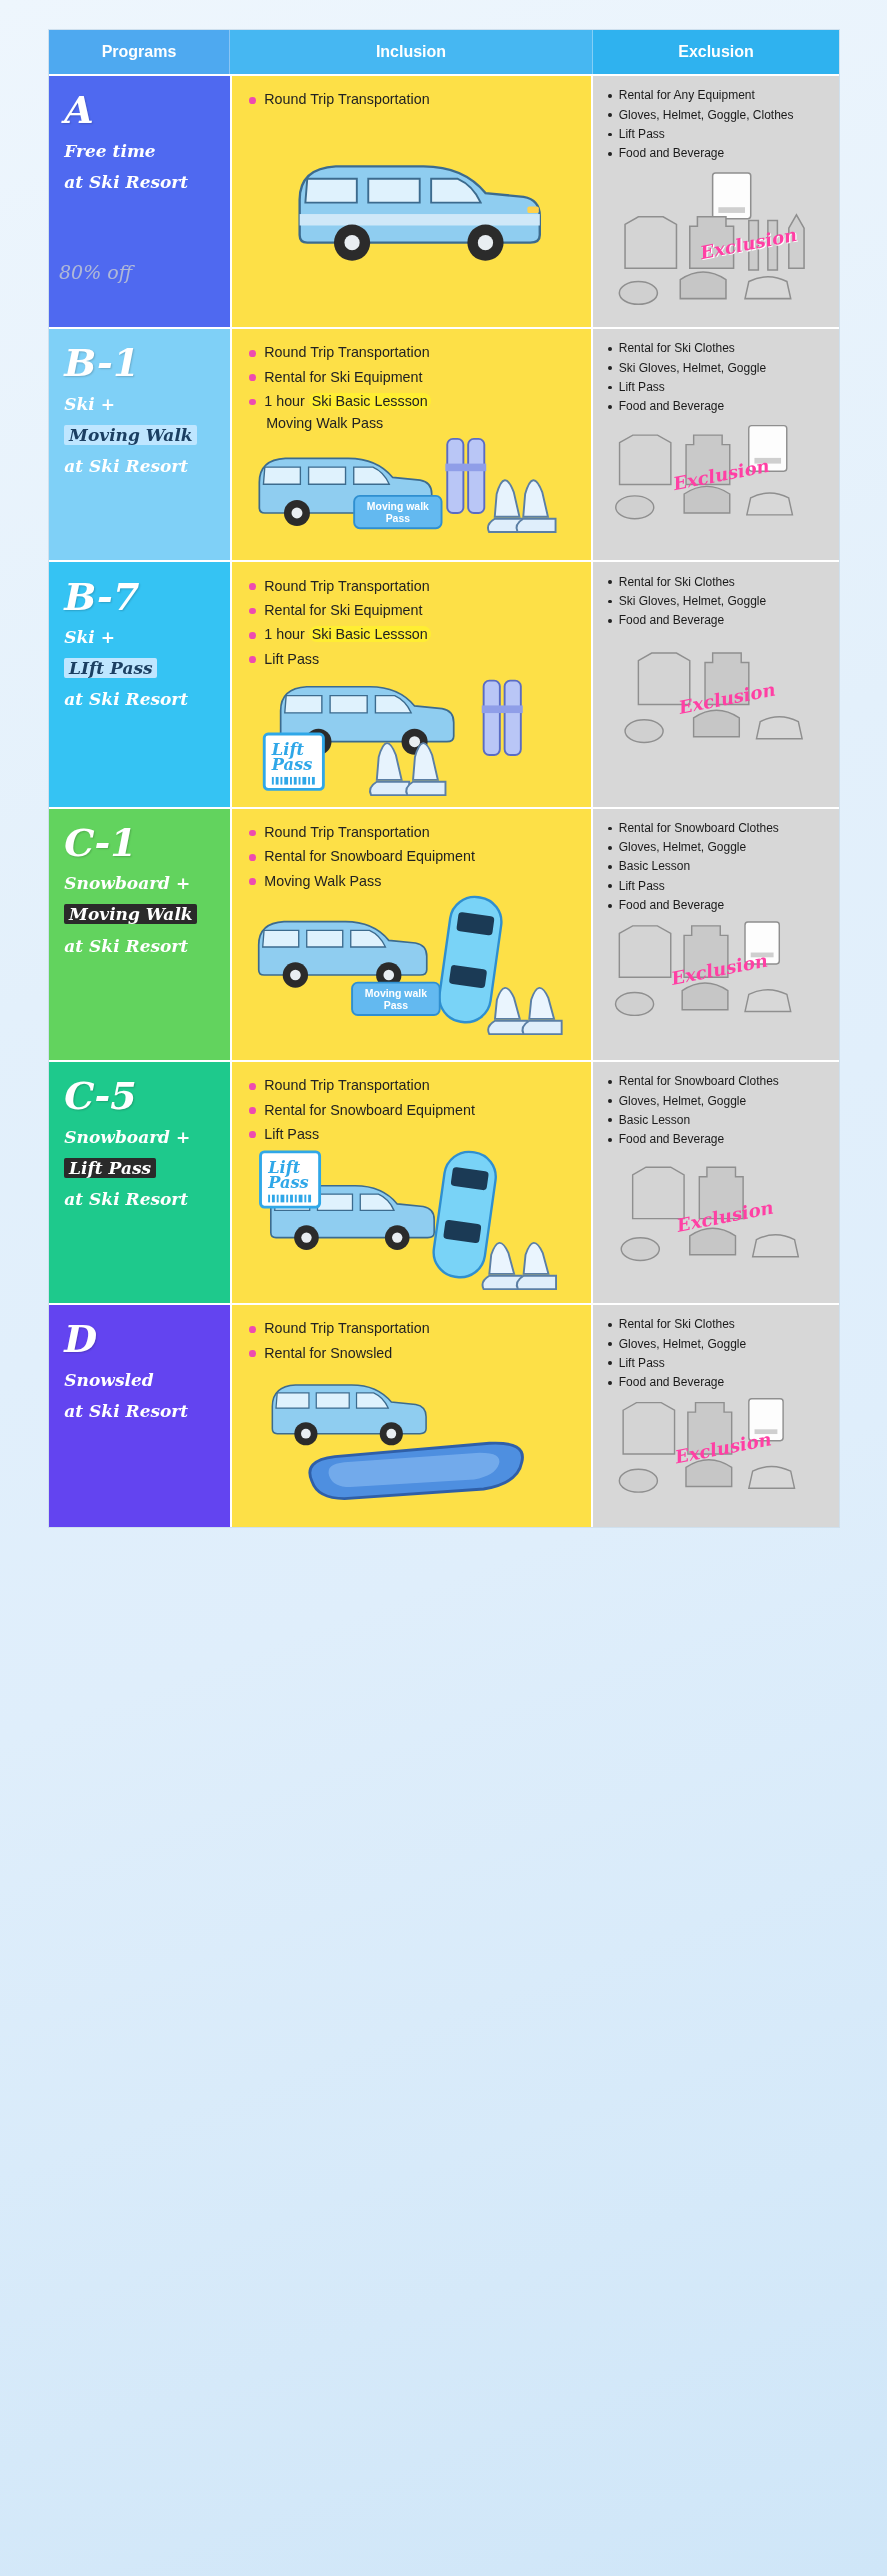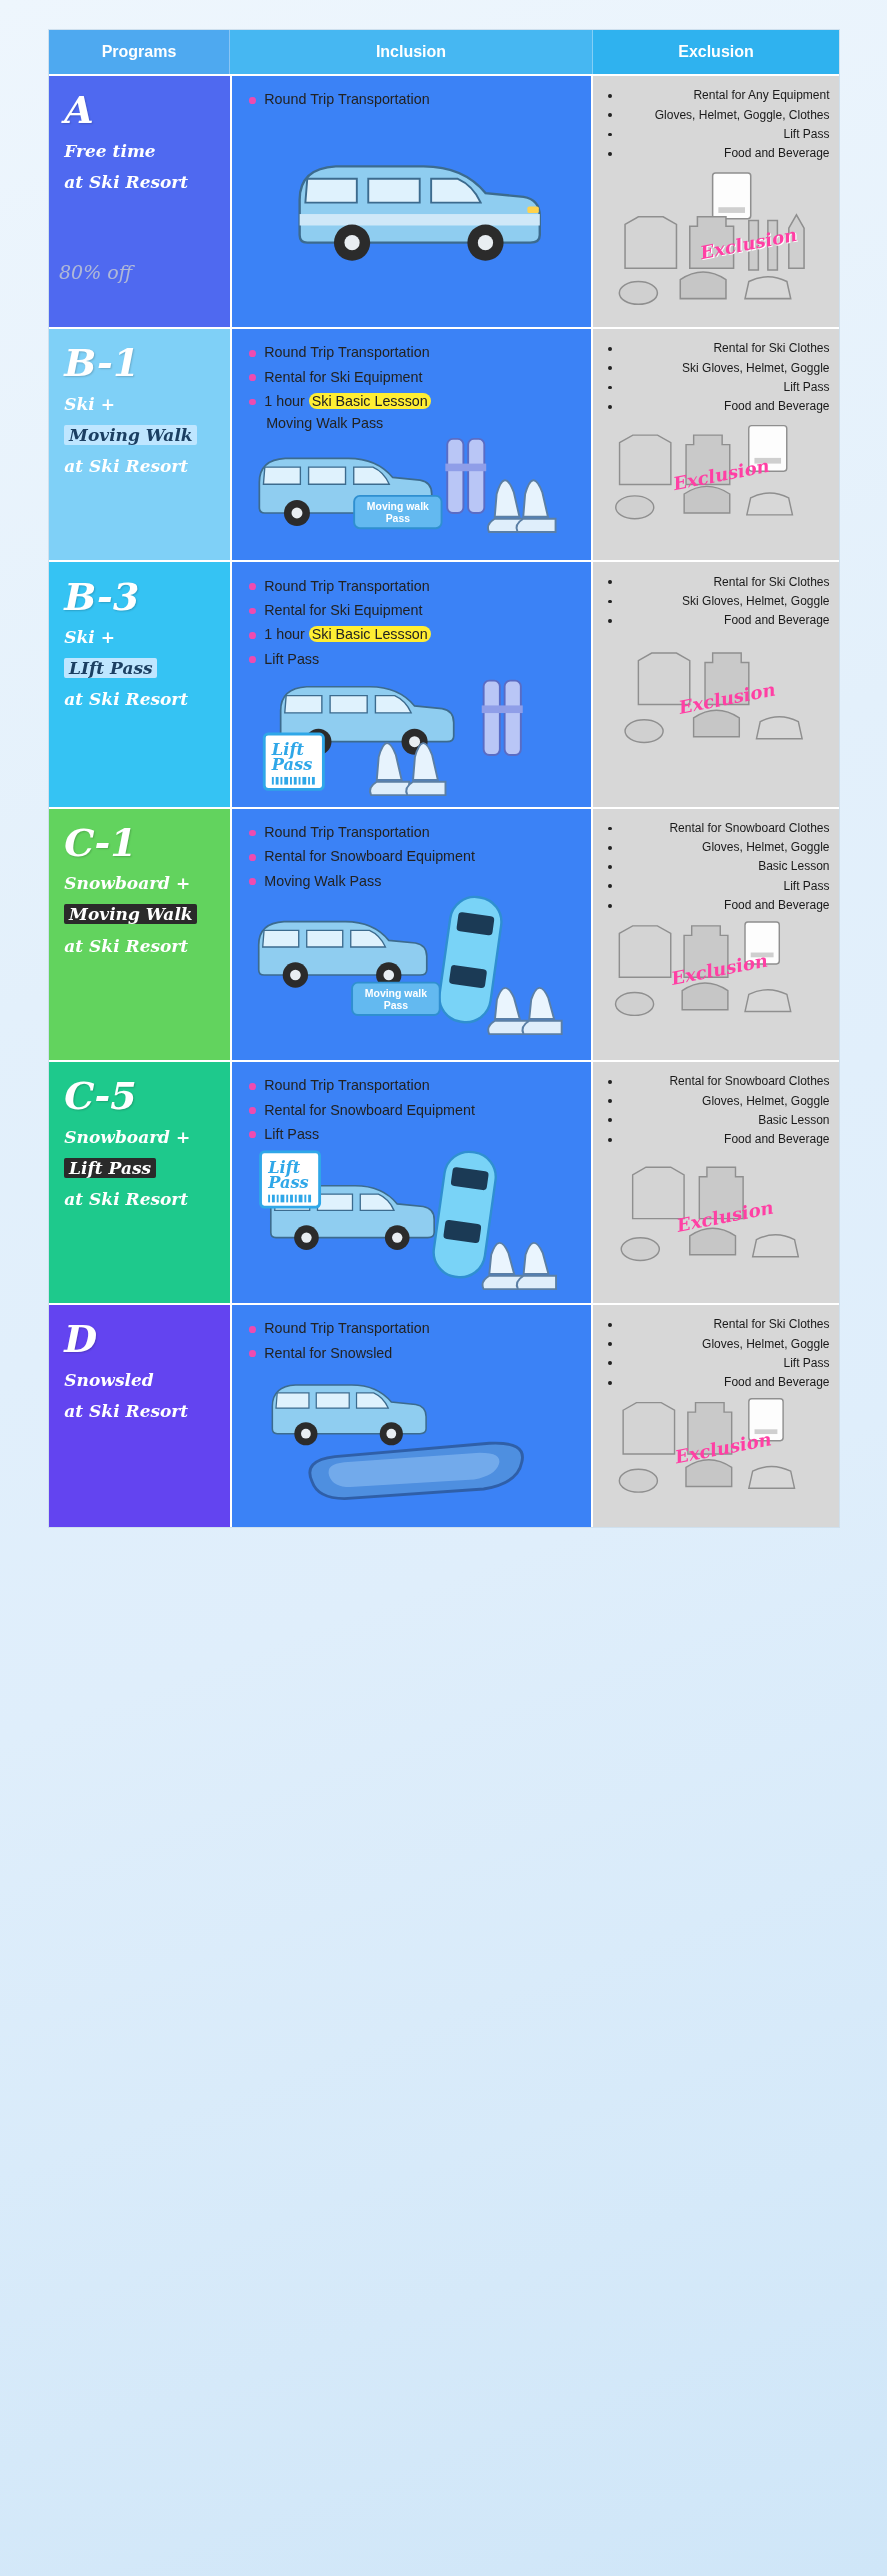--- a/index.html
+++ b/index.html
@@ -63,32 +63,31 @@
     min-height: 153px;
   }
   .cell-prog {
     width: 181px;
     position: relative;
     color: #fff;
     padding: 15.3px 13.4px 13.4px 15.3px;
   }
   .cell-inc {
     width: 363px;
-    background: #3b82f6;
+    background: #fde047;
     border-left: 2.9px solid #fff;
     border-right: 2.9px solid #fff;
     padding: 13.4px 11.4px 9.5px 15.3px;
     position: relative;
   }
   .cell-exc {
     flex: 1;
     background: #d7d7d7;
     padding: 11.4px 9.5px 9.5px 13.4px;
     position: relative;
-    text-align: right;
   }
 
   .prog-letter {
     font-family: "DejaVu Serif", serif;
     font-style: italic;
     font-weight: bold;
     font-size: 38px;
     line-height: 1;
     margin-bottom: 9.5px;
     text-shadow: 1px 1px 1.9px rgba(0,0,0,.18);
@@ -316,21 +315,21 @@
               <path d="M152 84 q20 -10 40 0 l4 18 h-48 z" fill="#d8d8d8"></path>
             </g>
             <text x="72" y="76" fill="#ff3fa4" font-family="DejaVu Serif, serif" font-style="italic" font-weight="bold" font-size="19" transform="rotate(-11 72 76)">Exclusion</text>
           </svg>
         </div>
       </div>
     </div>
 
     <div class="row" style="min-height:212px">
       <div class="cell-prog" style="background:#35c3f3">
-        <div class="prog-letter">B-3</div>
+        <div class="prog-letter">B-7</div>
         <div class="prog-line">Ski +</div>
         <div class="prog-line"><span class="hl">LIft Pass</span></div>
         <div class="prog-line">at Ski Resort</div>
       </div>
       <div class="cell-inc">
         <ul class="list">
           <li>Round Trip Transportation</li>
           <li>Rental for Ski Equipment</li>
           <li>1 hour <span class="mark">Ski Basic Lessson</span></li>
           <li>Lift Pass</li>

